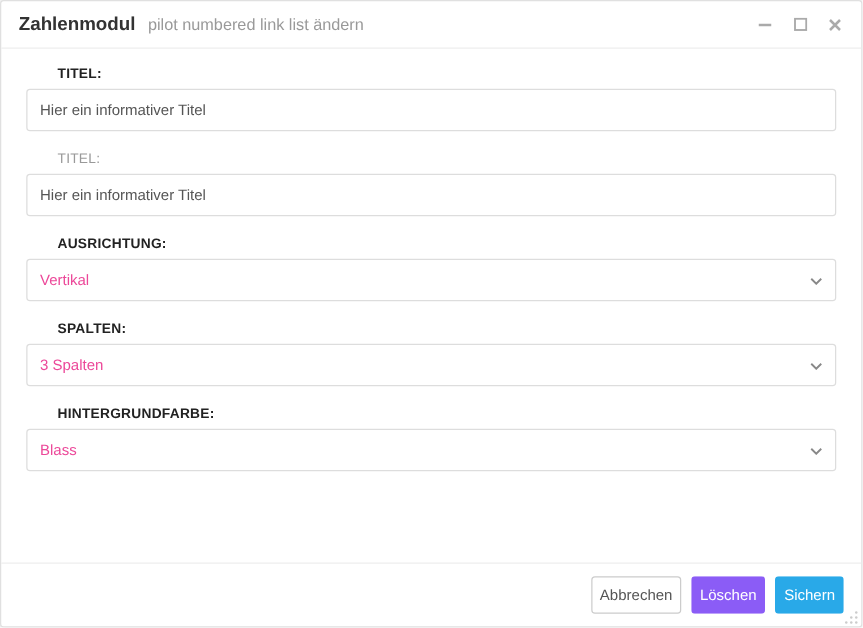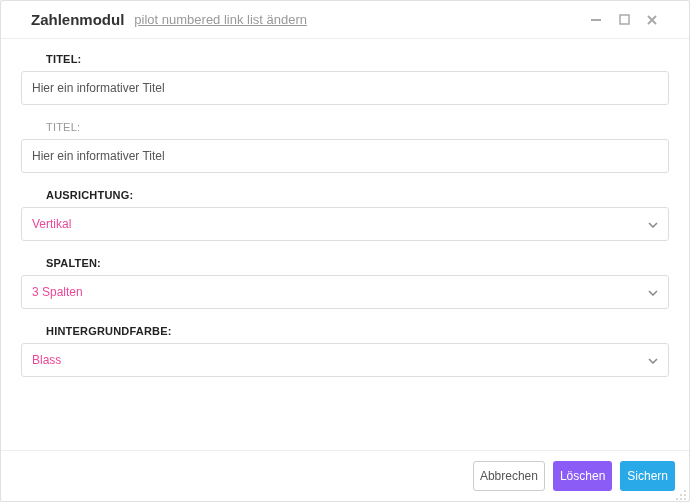--- a/index.html
+++ b/index.html
@@ -18,34 +18,33 @@
       border: 1px solid #e0e0e0;
       border-radius: 3px;
       box-shadow: 0 2px 10px rgba(0,0,0,0.08);
       display: flex;
       flex-direction: column;
       position: relative;
     }
     .modal-header {
       display: flex;
       align-items: center;
-      padding: 10px 30px;
+      padding: 10px 14px;
       border-bottom: 1px solid #eee;
       gap: 10px;
     }
     .modal-title {
       font-size: 15px;
       font-weight: bold;
       color: #333;
     }
     .modal-subtitle {
       font-size: 13px;
       color: #999;
       font-weight: normal;
-      text-decoration: underline;
     }
     .modal-controls {
       margin-left: auto;
       display: flex;
       gap: 14px;
       align-items: center;
       color: #aaa;
     }
     .win-btn {
       cursor: pointer;

